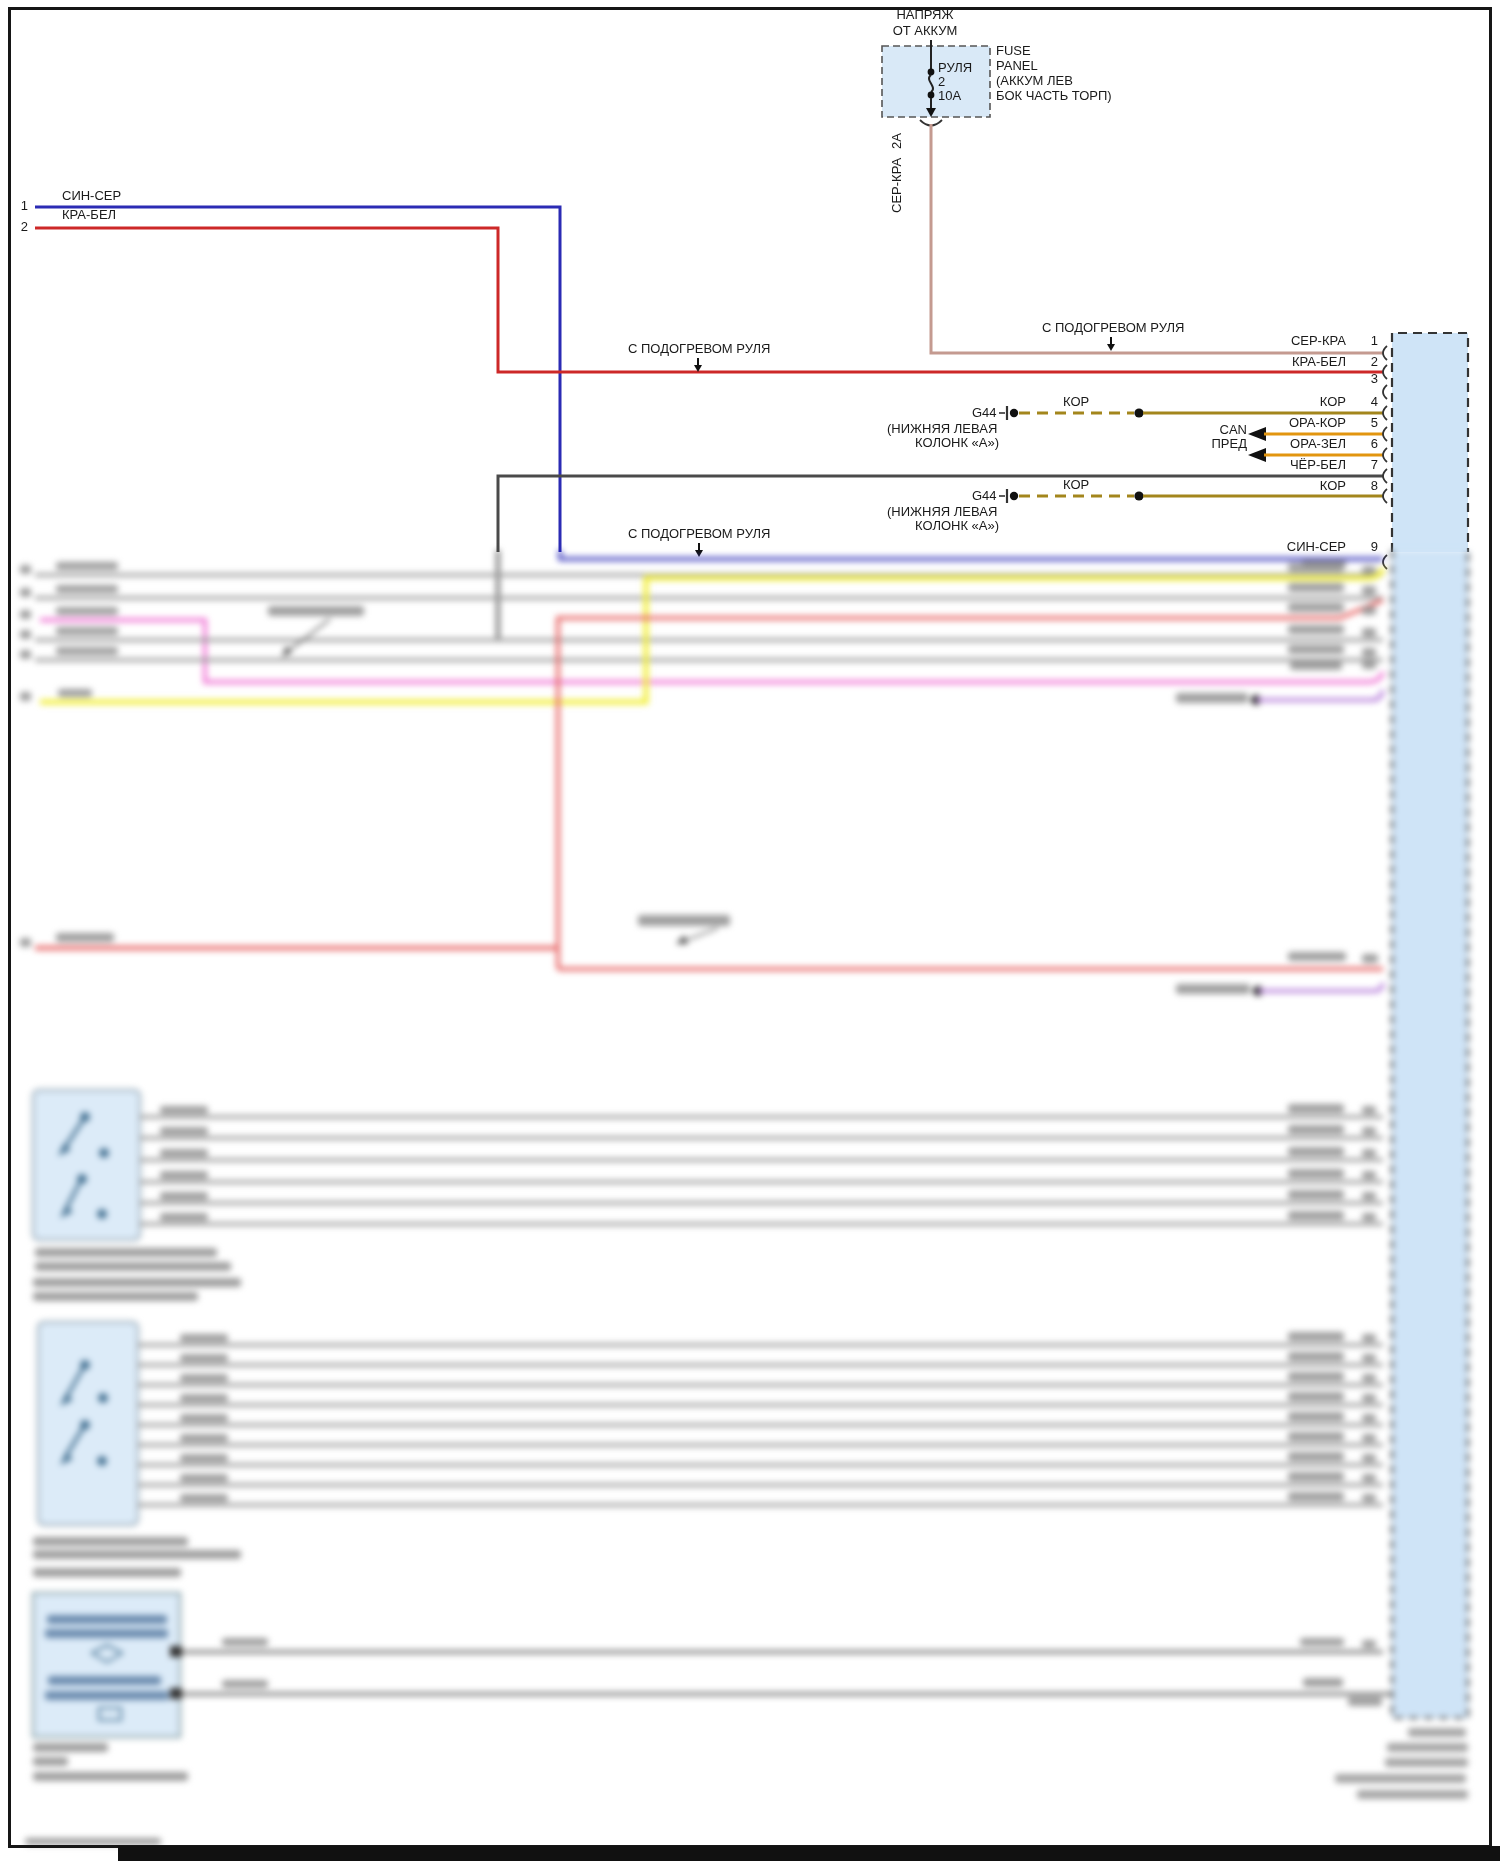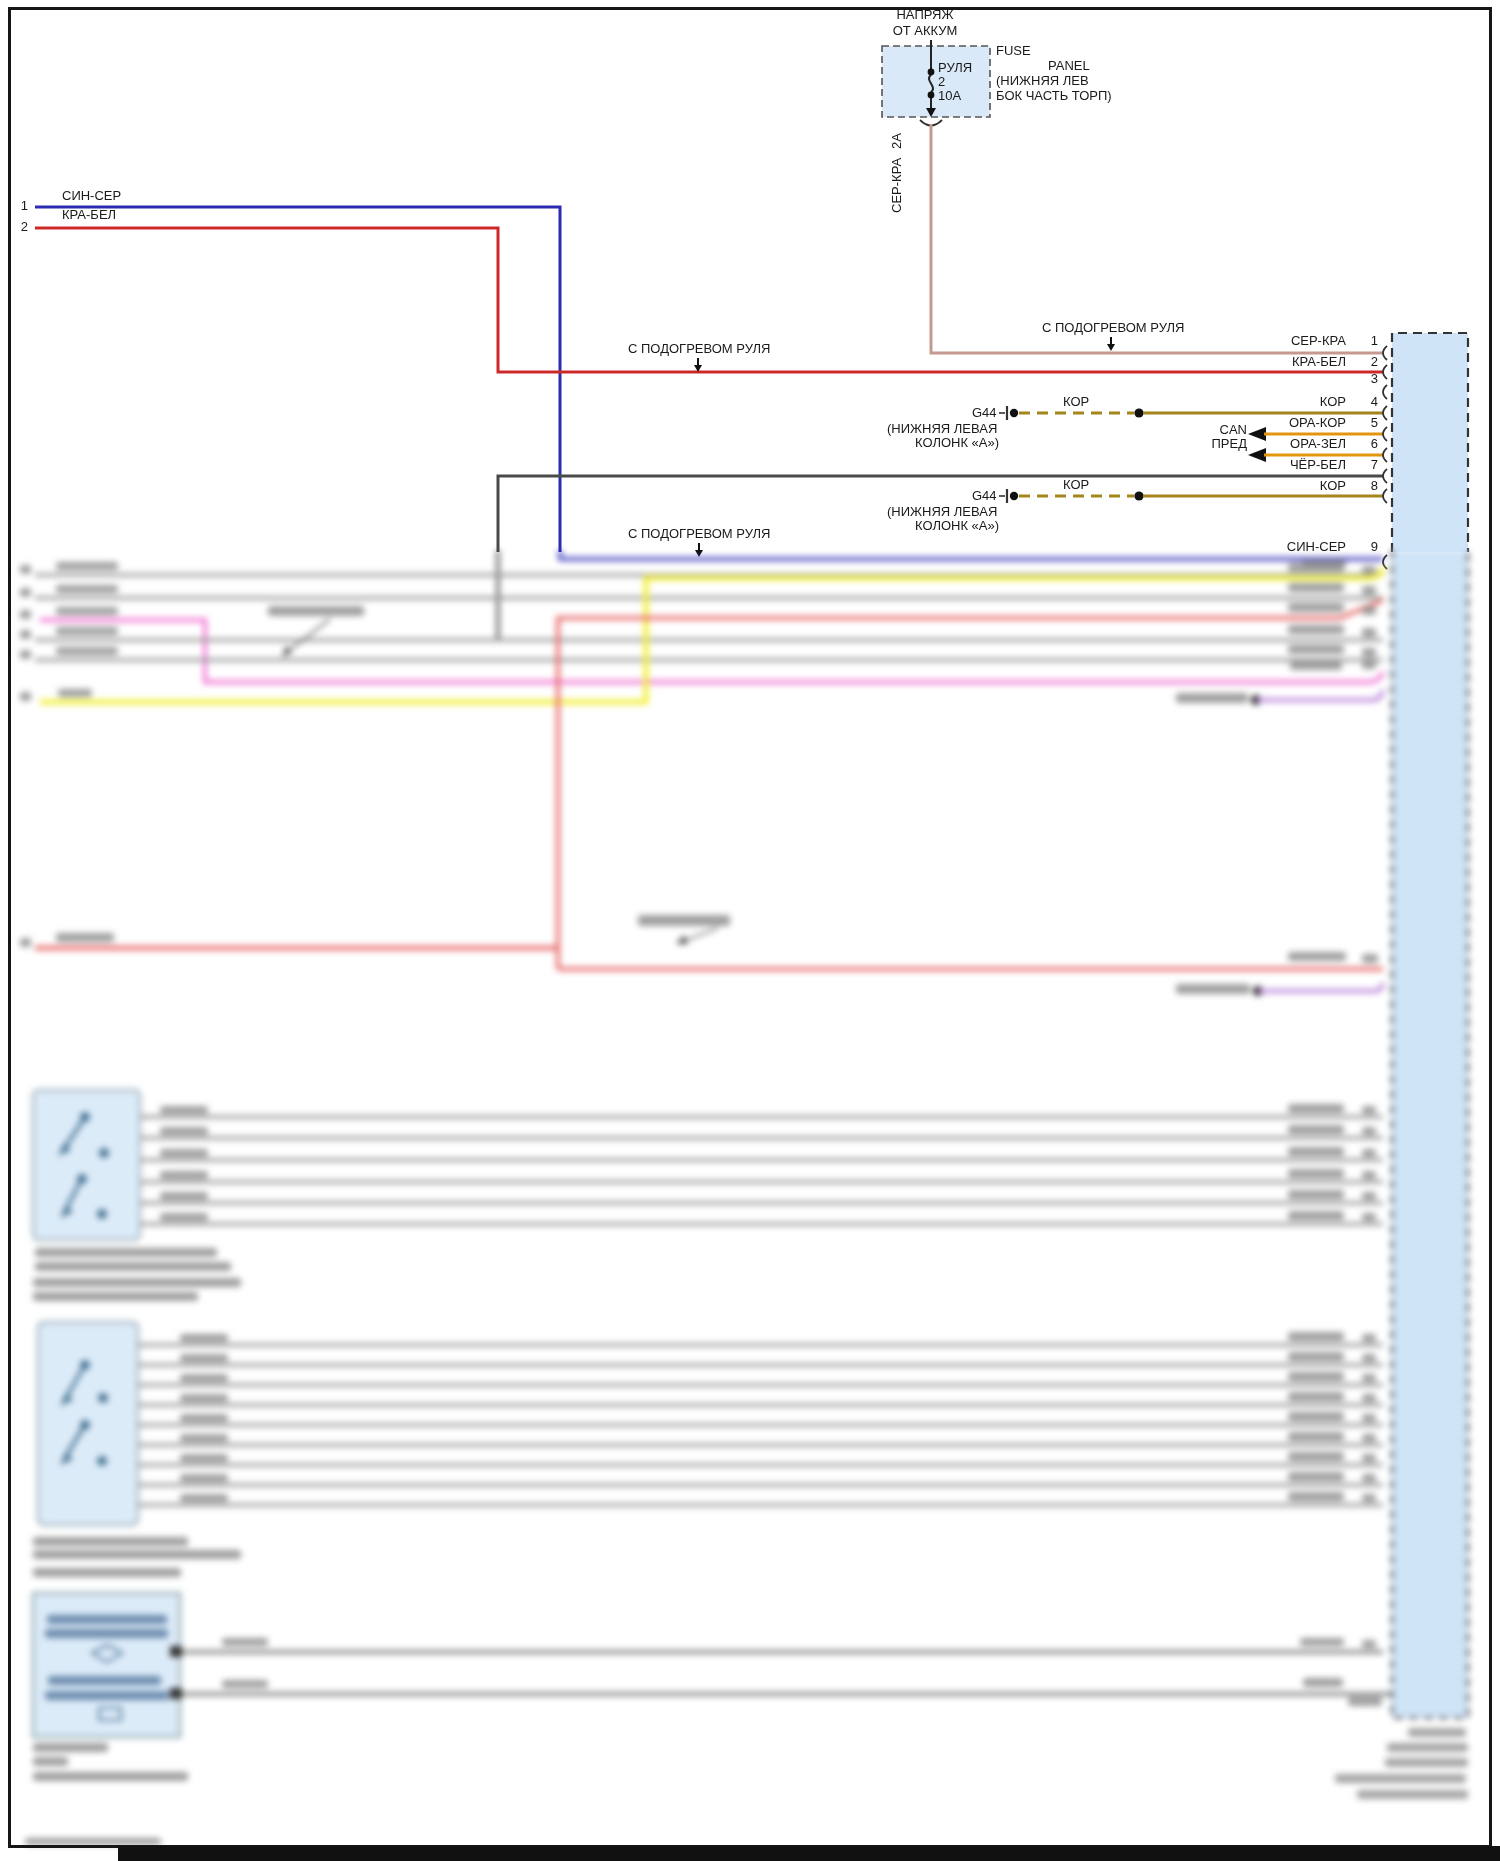--- a/index.html
+++ b/index.html
@@ -104,22 +104,22 @@
 
   <div class="layer">
     <div class="t tc" style="left:870px;top:8px;width:110px;text-align:center;">НАПРЯЖ</div>
     <div class="t tc" style="left:870px;top:24px;width:110px;">ОТ АККУМ</div>
 
     <div class="t" style="left:938px;top:61px;">РУЛЯ</div>
     <div class="t" style="left:938px;top:75px;">2</div>
     <div class="t" style="left:938px;top:89px;">10А</div>
 
     <div class="t" style="left:996px;top:44px;">FUSE</div>
-    <div class="t" style="left:1048px;top:59px;">PANEL</div>
-    <div class="t" style="left:996px;top:74px;">(НИЖНЯЯ ЛЕВ</div>
+    <div class="t" style="left:996px;top:59px;">PANEL</div>
+    <div class="t" style="left:996px;top:74px;">(АККУМ ЛЕВ</div>
     <div class="t" style="left:996px;top:89px;text-align:right;">БОК ЧАСТЬ ТОРП)</div>
 
     <div class="t rot" style="left:905px;top:134px;">2А</div>
     <div class="t rot" style="left:905px;top:198px;">СЕР-КРА</div>
 
     <div class="t" style="left:62px;top:189px;">СИН-СЕР</div>
     <div class="t tr" style="left:14px;top:199px;width:14px;">1</div>
     <div class="t" style="left:62px;top:208px;">КРА-БЕЛ</div>
     <div class="t tr" style="left:14px;top:220px;width:14px;">2</div>
 

